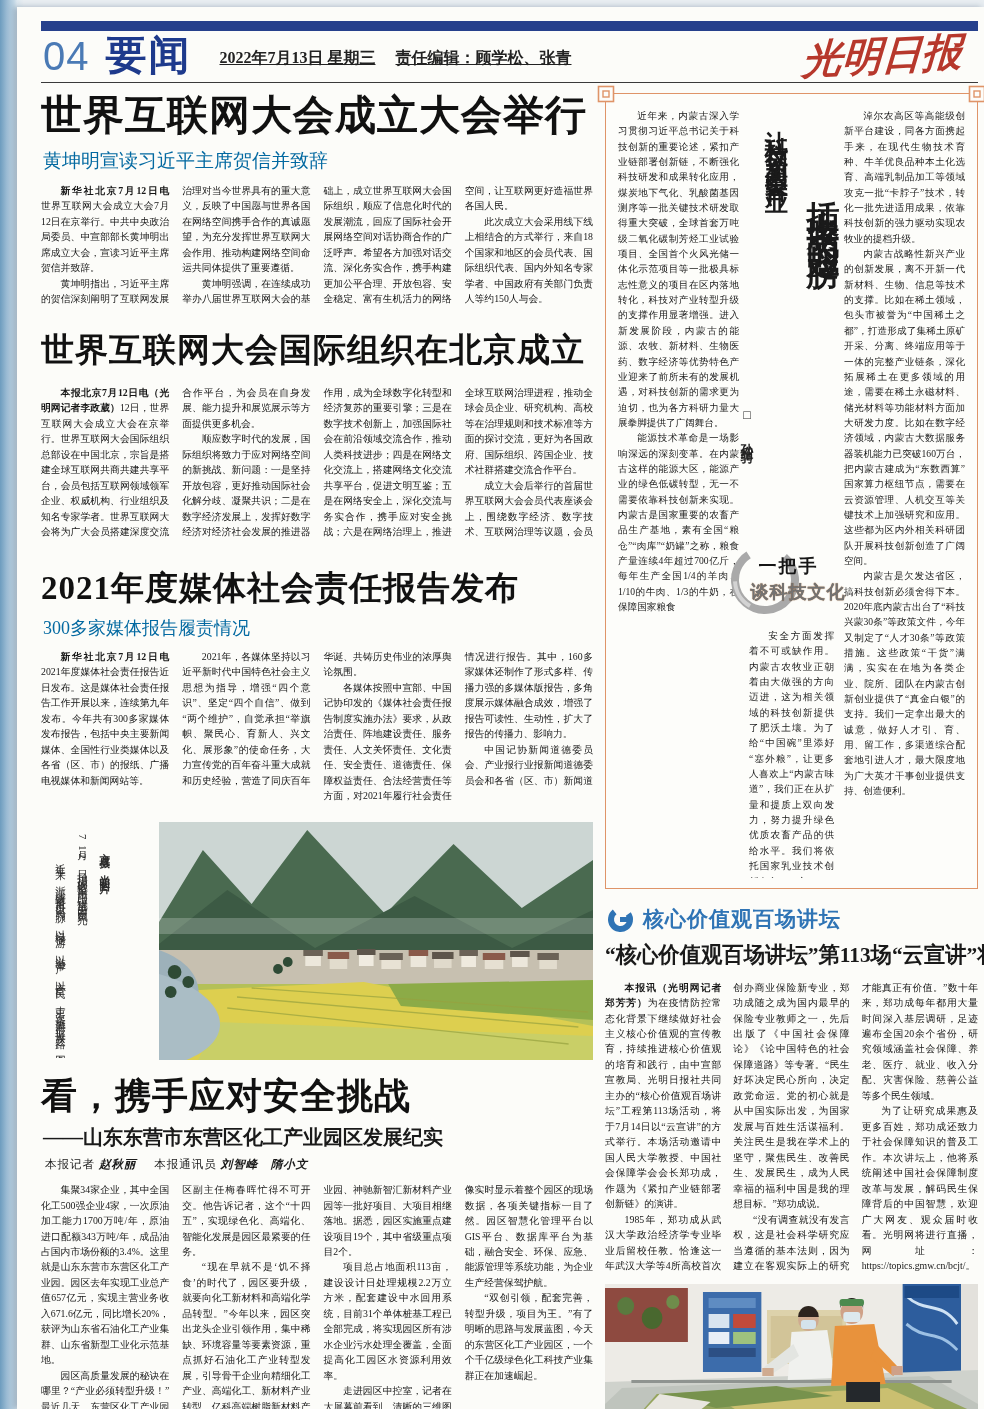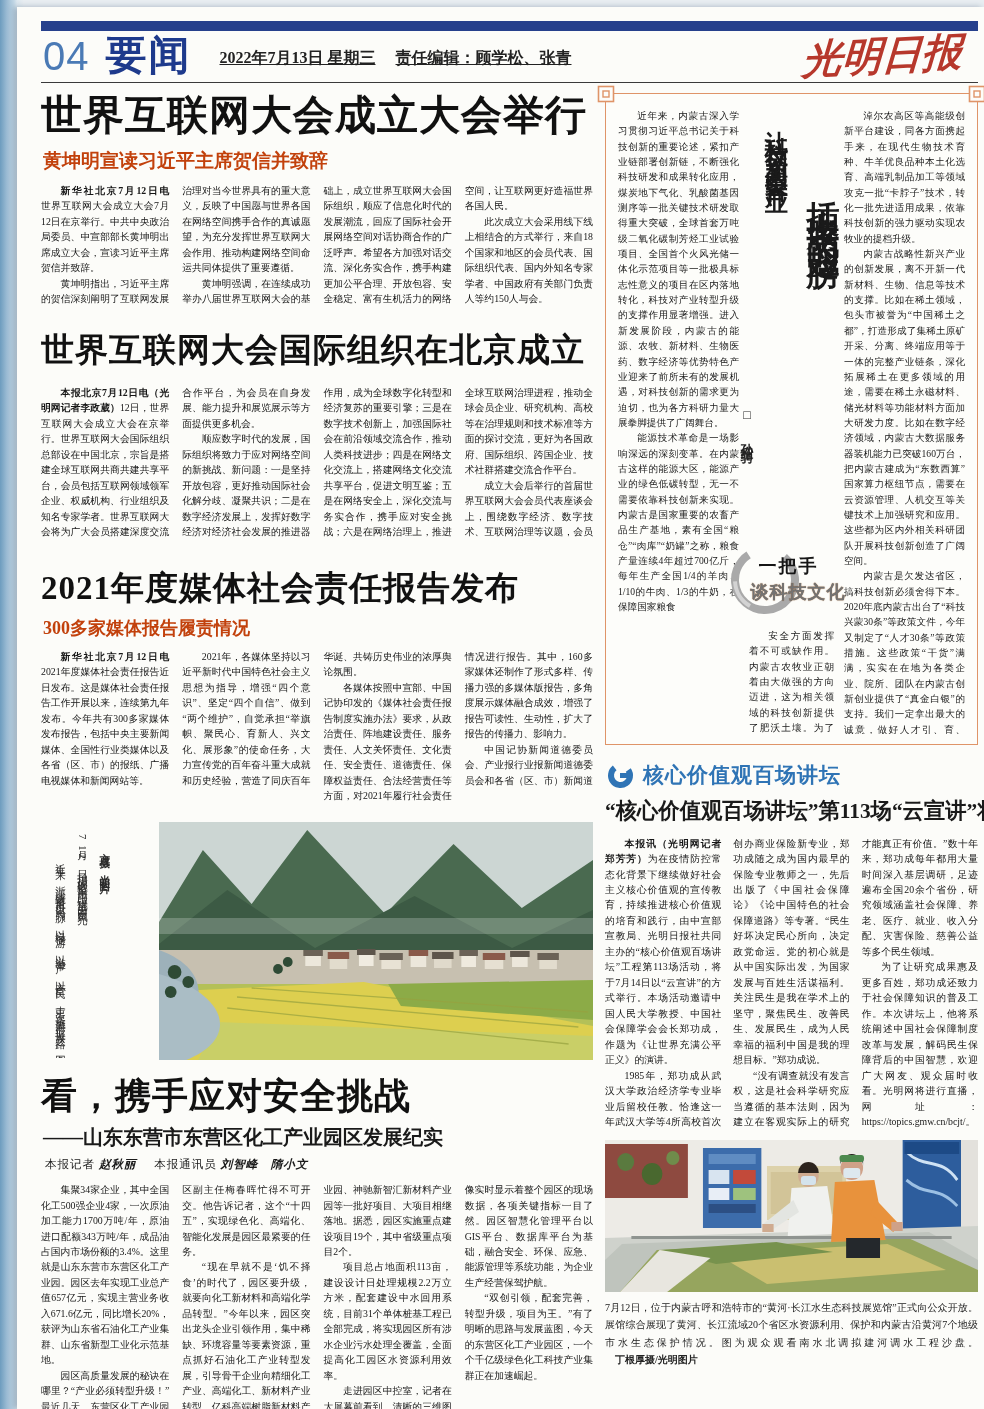--- a/index.html
+++ b/index.html
@@ -24,40 +24,40 @@
   .mast-logo { margin-left:auto; font-size:40px; font-style:italic; font-weight:900; color:#b7382c; transform:rotate(-3deg) skewX(-6deg); line-height:1; padding-right:14px; }
   .header-rule { border-top:1.5px solid #3a3a3a; margin:2px 6px 10px 10px; }
   
   .content { display:flex; gap:12px; padding:0 6px 0 10px; }
   .left-col { width:552px; flex:none; }
   .right-col { flex:1; min-width:0; }
   
   .hl { font-weight:900; line-height:1.12; letter-spacing:1px; color:#111; }
   .hl-xl { font-size:41px; }
   .hl-lg { font-size:33px; }
-  .sub { font-weight:bold; font-size:19px; margin:9px 0 9px 2px; color:#c2410c; }
+  .sub { font-weight:normal; font-size:19px; margin:9px 0 9px 2px; color:#0369a1; }
   .bodytxt { text-align:justify; font-size:9.8px; line-height:1.58; color:#161616; overflow:hidden; }
   .bodytxt p { text-indent:2em; }
   .cols4 { column-count:4; column-gap:13px; }
   .cols3 { column-count:3; column-gap:12px; }
   .art { margin-bottom:15px; }
   
   .photo-row { display:flex; margin:4px 0 14px; height:240px; }
   .vcap { writing-mode:vertical-lr; width:118px; height:236px; padding:12px 4px 0 8px;
           font-size:10.5px; line-height:2.1; letter-spacing:3px; color:#2a2a2a; overflow:hidden; }
   .vcap p { text-indent:2em; }
   .vcap .credit { font-weight:bold; text-indent:0; margin-top:10px; }
   .photo-frame { flex:1; height:238px; }
   .photo-frame svg { display:block; width:100%; height:100%; }
   
   .a4-sub { font-size:20px; font-weight:900; margin:8px 0 6px 2px; }
   .byline { font-size:11.5px; margin:2px 0 10px 4px; letter-spacing:1px; }
   .byline b { font-style:italic; margin-right:14px; }
   
-  .box { position:relative; border:1px solid #df9468; height:652px; padding:14px 12px 10px; background:#fdfdfa;font-family:Liberation Serif, serif; }
+  .box { position:relative; border:1px solid #df9468; height:796px; padding:14px 12px 10px; background:#fdfdfa;font-family:Liberation Serif, serif; }
   .knot { position:absolute; width:20px; height:20px; top:-10px; }
   .knot.tl { left:-10px; } .knot.tr { right:-10px; }
   .box-inner { display:flex; gap:10px; height:100%; }
   .box-col { width:121px; flex:none; font-size:9.6px; line-height:1.6; text-align:justify; overflow:hidden; }
   .box-col p { text-indent:2em; }
   .box-mid { flex:1; display:flex; flex-direction:column; align-items:center; min-width:0; }
   .vtitle { writing-mode:vertical-rl; height:432px; }
   .vtitle .t-main { display:block; font-size:33px; font-weight:900; letter-spacing:9px; padding-top:66px; padding-left:8px; }
   .vtitle .t-sub  { display:block; font-size:23px; font-weight:900; letter-spacing:6px; padding-top:4px; padding-left:6px; }
   .vtitle .t-author { display:block; font-size:12.5px; font-weight:bold; padding-top:300px; letter-spacing:4px; color:#222; }
@@ -259,21 +259,21 @@
       <div>
         <div class="lect-head">
           <svg width="27" height="27" viewBox="0 0 27 27">
             <circle cx="13.5" cy="13.5" r="9.5" fill="none" stroke="#2f74b5" stroke-width="6" stroke-dasharray="44 16" transform="rotate(-35 13.5 13.5)"></circle>
             <rect x="13" y="11" width="10" height="5" fill="#2f74b5"></rect>
           </svg>
           <span class="lect-title">核心价值观百场讲坛</span>
         </div>
         <div class="lect-hl">“核心价值观百场讲坛”第113场“云宣讲”将举办</div>
         <div class="bodytxt cols3 lect-body">
-          <p><b>本报讯（光明网记者郑芳芳）</b><span>为在疫情防控常态化背景下继续做好社会主义核心价值观的宣传教育，持续推进核心价值观的培育和践行，由中宣部宣教局、光明日报社共同主办的“核心价值观百场讲坛”工程第113场活动，将于7月14日以“云宣讲”的方式举行。本场活动邀请中国人民大学教授、中国社会保障学会会长郑功成，作题为《让世界充满公平正义》的演讲。</span></p>
+          <p><b>本报讯（光明网记者郑芳芳）</b><span>为在疫情防控常态化背景下继续做好社会主义核心价值观的宣传教育，持续推进核心价值观的培育和践行，由中宣部宣教局、光明日报社共同主办的“核心价值观百场讲坛”工程第113场活动，将于7月14日以“云宣讲”的方式举行。本场活动邀请中国人民大学教授、中国社会保障学会会长郑功成，作题为《紧扣产业链部署创新链》的演讲。</span></p>
           <p>1985年，郑功成从武汉大学政治经济学专业毕业后留校任教。恰逢这一年武汉大学等4所高校首次创办商业保险新专业，郑功成随之成为国内最早的保险专业教师之一，先后出版了《中国社会保障论》《论中国特色的社会保障道路》等专著。“民生好坏决定民心所向，决定政党命运。党的初心就是从中国实际出发，为国家发展与百姓生活谋福利。关注民生是我在学术上的坚守，聚焦民生、改善民生、发展民生，成为人民幸福的福利中国是我的理想目标。”郑功成说。</p>
           <p>“没有调查就没有发言权，这是社会科学研究应当遵循的基本法则，因为建立在客观实际上的研究才能真正有价值。”数十年来，郑功成每年都用大量时间深入基层调研，足迹遍布全国20余个省份，研究领域涵盖社会保障、养老、医疗、就业、收入分配、灾害保险、慈善公益等多个民生领域。</p>
           <p>为了让研究成果惠及更多百姓，郑功成还致力于社会保障知识的普及工作。本次讲坛上，他将系统阐述中国社会保障制度改革与发展，解码民生保障背后的中国智慧，欢迎广大网友、观众届时收看。光明网将进行直播，网址：https://topics.gmw.cn/bcjt/。</p>
         </div>
 
         <div class="photo-b">
           <svg viewBox="0 0 396 152" preserveAspectRatio="none">
             <rect width="396" height="152" fill="#edebe6"></rect>
             <rect x="0" y="4" width="88" height="54" fill="#8e4a40"></rect>
             <circle cx="22" cy="22" r="9" fill="#5a7a3f"></circle>

